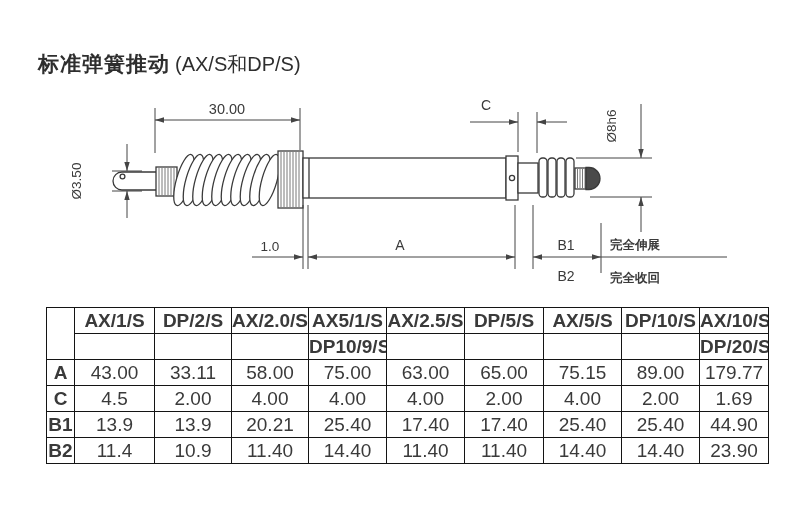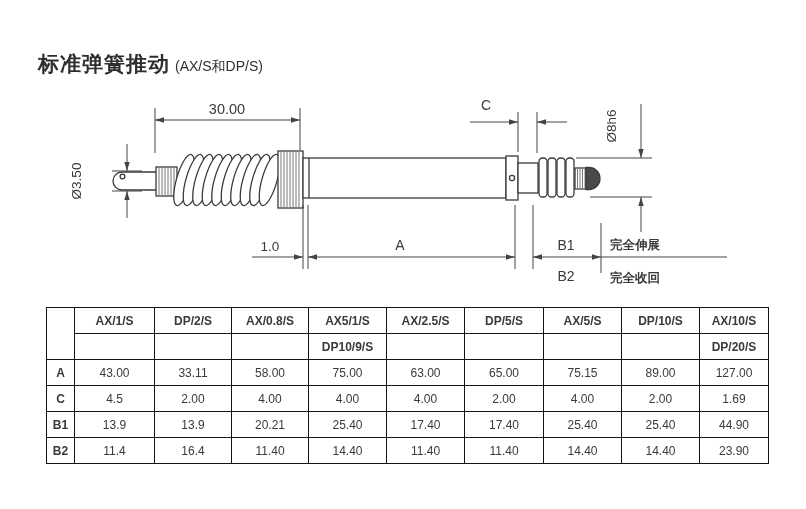--- a/index.html
+++ b/index.html
@@ -1,24 +1,24 @@
 <!DOCTYPE html>
 <html><head>
 <meta charset="utf-8">
 <style>
   html,body{margin:0;padding:0;background:#fff;}
   .page{position:relative;width:806px;height:509px;background:#ffffff;overflow:hidden;
         font-family:"Liberation Sans",sans-serif;color:#333;}
   .title{position:absolute;left:38px;top:50px;font-size:21px;font-weight:700;color:#2e2e2e;letter-spacing:1px;}
-  .title-suffix{font-size:14px;font-weight:400;margin-left:5px;letter-spacing:0;text-align:right;}
+  .title-suffix{font-size:20px;font-weight:400;margin-left:5px;letter-spacing:0;text-align:right;}
   svg.diagram{position:absolute;left:0;top:0;}
   svg text{font-family:"Liberation Sans",sans-serif;fill:#3a3a3a;}
   table.spec{position:absolute;left:46px;top:307px;border-collapse:collapse;table-layout:fixed;width:722px;}
   table.spec td{border:1.4px solid #141414;text-align:center;vertical-align:middle;
-                padding:0;height:25px;font-size:12px;color:#3a3a3a;background:#fff;overflow:hidden;}
+                padding:0;height:25px;font-size:19px;color:#3a3a3a;background:#fff;overflow:hidden;}
   td.hdr{font-size:13.5px;font-weight:600;}
   td.c-orange{background:#DE8A32;color:#5C2D0E;}
   td.c-purple{background:#9399CC;color:#2C3263;margin-left:28px;}
   td.rowlab{font-weight:700;color:#161616;font-size:14px;}
   col.lab{width:28px;}
   col.d{width:77px;}
   col.d0{width:80px;} col.d3{width:78px;} col.d4{width:78px;} col.d5{width:79px;}
   col.d6{width:78px;} col.d7{width:78px;} col.d8{width:69px;}
 </style>
 </head>
@@ -133,21 +133,21 @@
         <col class="d d5">
         <col class="d d6">
         <col class="d d7">
         <col class="d d8">
     </colgroup>
     <tbody>
         <tr>
       <td rowspan="2"></td>
       <td class="hdr c-orange">AX/1/S</td>
       <td class="hdr c-purple">DP/2/S</td>
-      <td class="hdr c-orange">AX/0.8/S</td>
+      <td class="hdr c-orange">AX/2.0/S</td>
       <td class="hdr c-orange">AX5/1/S</td>
       <td class="hdr c-orange">AX/2.5/S</td>
       <td class="hdr c-purple">DP/5/S</td>
       <td class="hdr c-orange">AX/5/S</td>
       <td class="hdr c-purple">DP/10/S</td>
       <td class="hdr c-orange">AX/10/S</td>
     </tr>
     <tr>
       <td></td>
       <td></td>
@@ -162,21 +162,21 @@
     <tr>
       <td class="rowlab">A</td>
       <td>43.00</td>
       <td>33.11</td>
       <td>58.00</td>
       <td>75.00</td>
       <td>63.00</td>
       <td>65.00</td>
       <td>75.15</td>
       <td>89.00</td>
-      <td>127.00</td>
+      <td>179.77</td>
     </tr>
     <tr>
       <td class="rowlab">C</td>
       <td>4.5</td>
       <td>2.00</td>
       <td>4.00</td>
       <td>4.00</td>
       <td>4.00</td>
       <td>2.00</td>
       <td>4.00</td>
@@ -191,21 +191,21 @@
       <td>25.40</td>
       <td>17.40</td>
       <td>17.40</td>
       <td>25.40</td>
       <td>25.40</td>
       <td>44.90</td>
     </tr>
     <tr>
       <td class="rowlab">B2</td>
       <td>11.4</td>
-      <td>16.4</td>
+      <td>10.9</td>
       <td>11.40</td>
       <td>14.40</td>
       <td>11.40</td>
       <td>11.40</td>
       <td>14.40</td>
       <td>14.40</td>
       <td>23.90</td>
     </tr>
   </tbody>
     </table>

